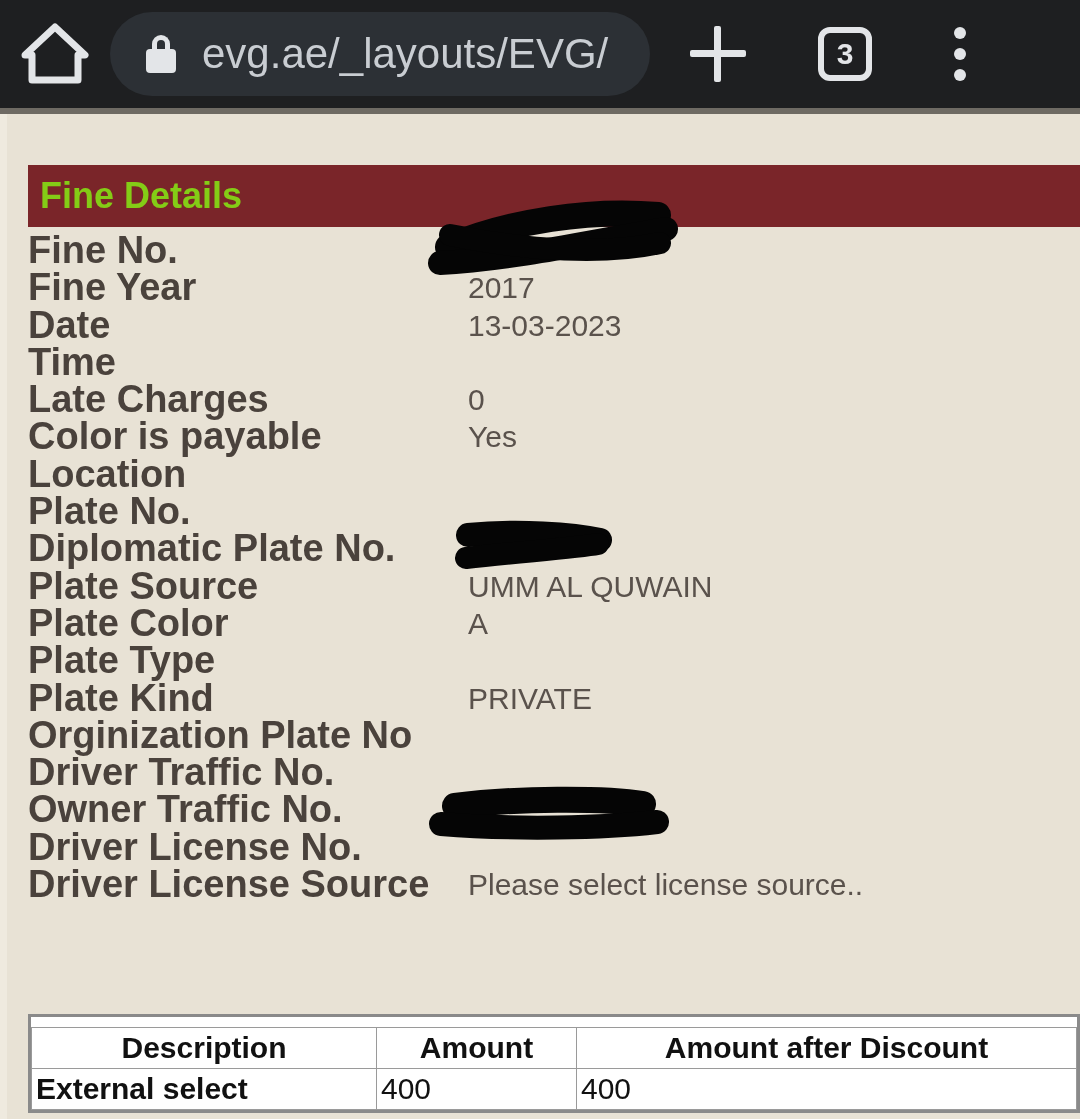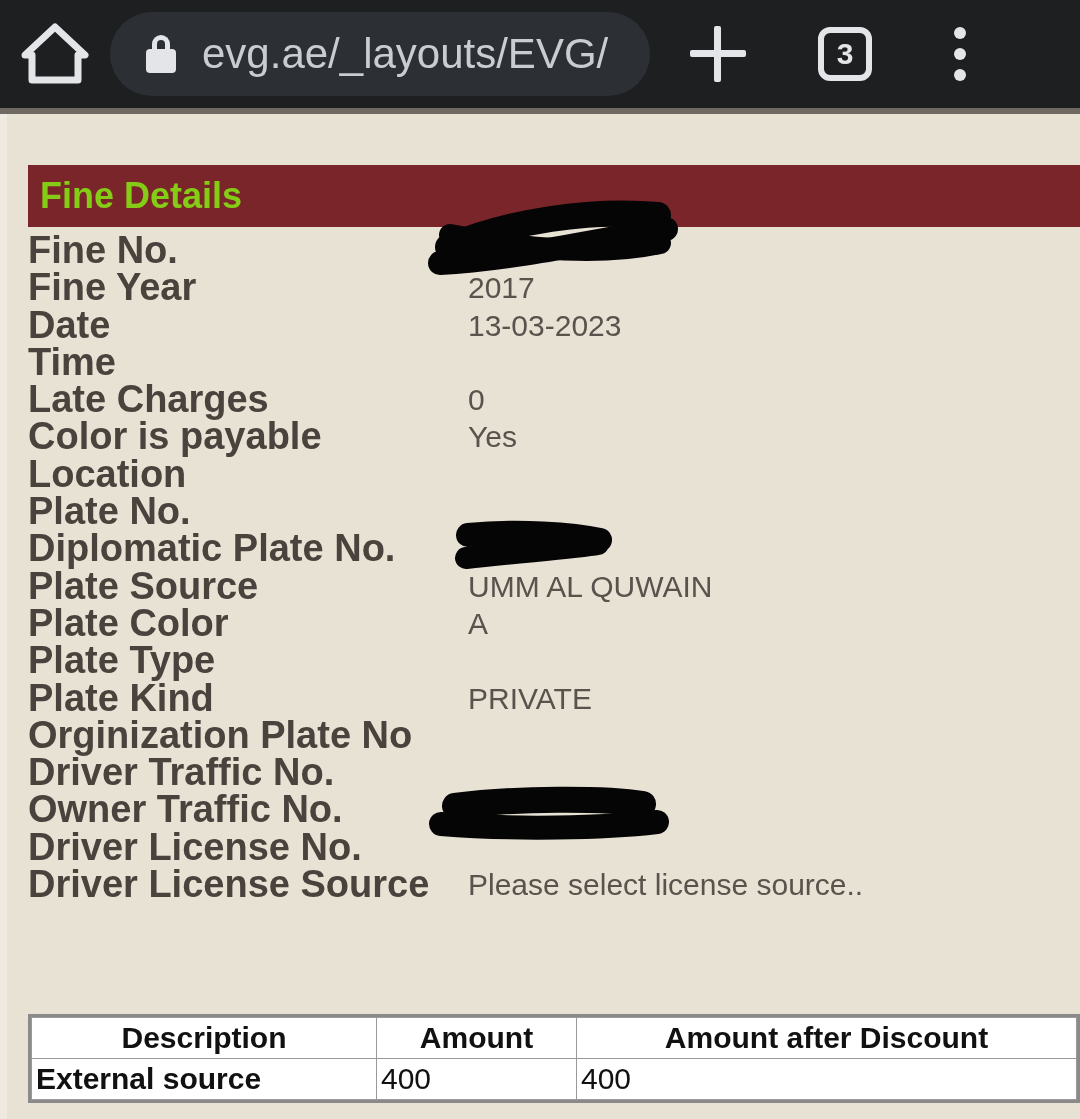--- a/index.html
+++ b/index.html
@@ -205,20 +205,21 @@
     left: 28px; top: 900px;
     width: 1052px;
     border: 3px solid #8A8A8A;
     background: #FFFFFF;
   }
   table.fines {
     width: 100%;
     border-collapse: collapse;
     table-layout: fixed;
     background: #000000;
+    margin-top: 10px;
   }
   table.fines th, table.fines td {
     border: 1px solid #9A9A9A;
     font-size: 30px;
     color: #111111;
     line-height: 1;
     height: 41px;
     padding: 0 4px;
     background: #FFFFFF;
   }
@@ -392,21 +393,21 @@
       </colgroup>
       <thead>
         <tr>
           <th>Description</th>
           <th>Amount</th>
           <th>Amount after Discount</th>
         </tr>
       </thead>
       <tbody>
         <tr>
-          <td class="desc">External source</td>
+          <td class="desc">External select</td>
           <td>400</td>
           <td>400</td>
         </tr>
       </tbody>
     </table>
   </div>
 
 </div>
 
 </body></html>

